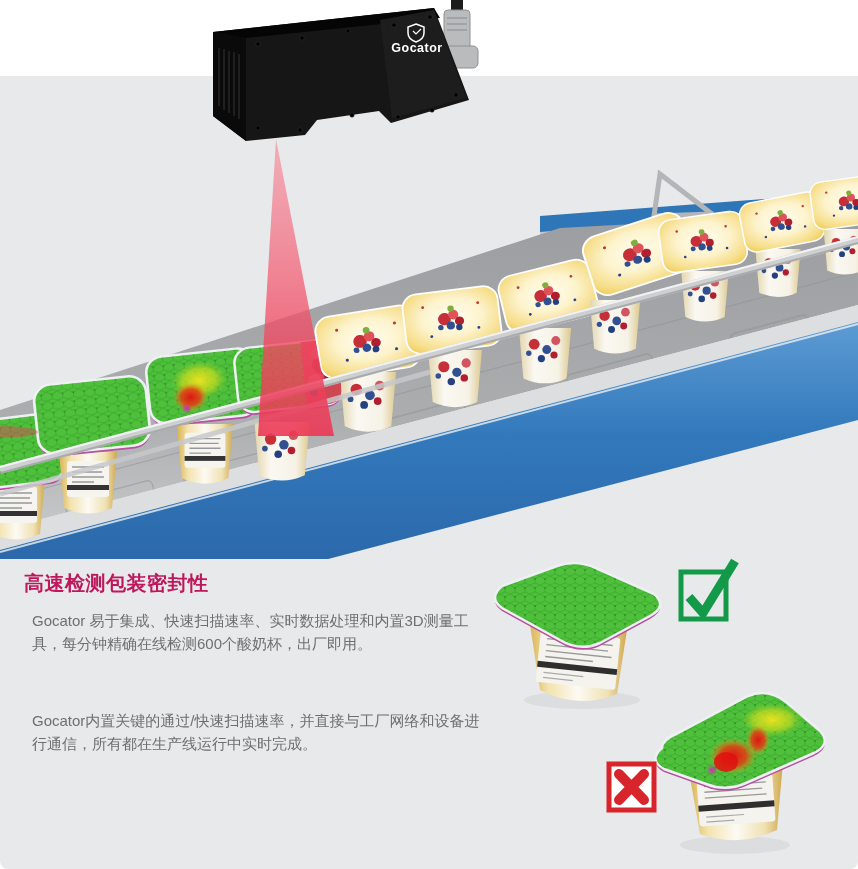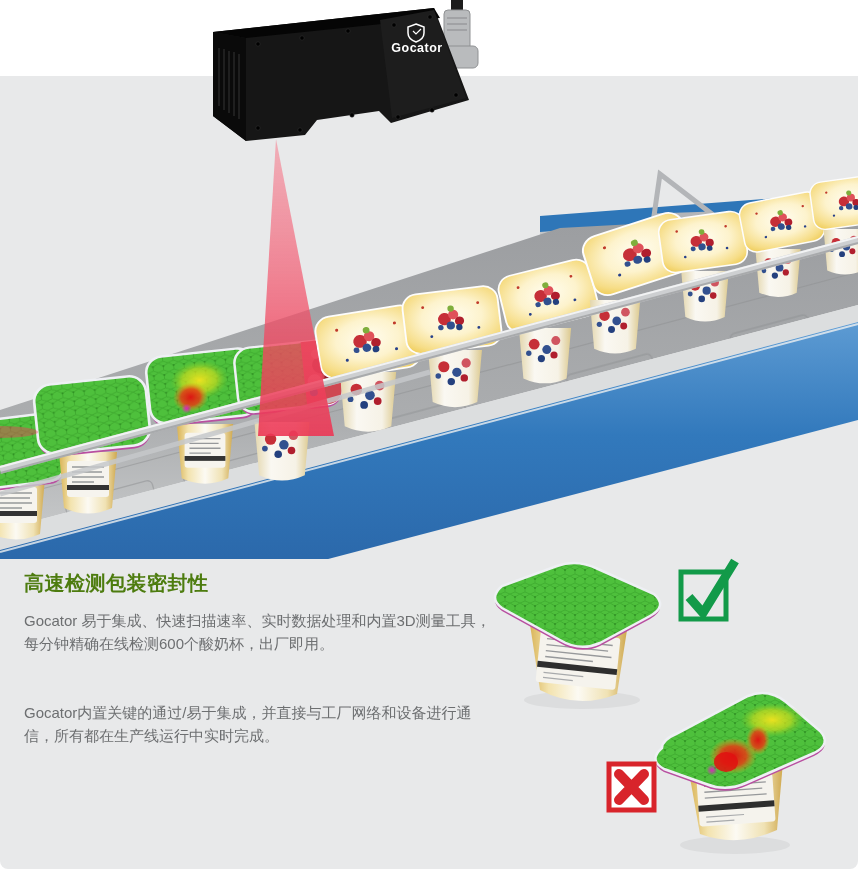--- a/index.html
+++ b/index.html
@@ -1,21 +1,21 @@
 <!DOCTYPE html>
 <html><head>
 <meta charset="utf-8">
 <style>
   html,body{margin:0;padding:0;background:#ffffff;}
   #stage{position:relative;width:858px;height:869px;overflow:hidden;background:#ffffff;
          font-family:"Liberation Sans",sans-serif;border-radius:8px;}
   #scene-svg{position:absolute;left:0;top:0;}
   .copy{position:absolute;width:470px;}
-  .copy h3{margin:0 0 13px 0;font-size:20px;font-weight:bold;color:#4d7c0f;letter-spacing:.5px;}
-  .copy p{margin:0;font-size:15px;line-height:1.5;color:#6d6f71;}
+  .copy h3{margin:0 0 13px 0;font-size:20px;font-weight:bold;color:#be185d;letter-spacing:.5px;}
+  .copy p{margin:8px;font-size:15px;line-height:1.5;color:#6d6f71;}
 </style>
 </head>
 <body>
 
 <div id="stage">
 
 <svg id="scene-svg" width="858" height="869" viewBox="0 0 858 869">
   <defs>
     <clipPath id="sceneClip">
           <rect x="0" y="76" width="858" height="483"></rect>
@@ -296,16 +296,16 @@
     <path d="M619,774 L644,800 M644,774 L619,800" fill="none" stroke="#d8242b" stroke-width="10" stroke-linecap="round"></path>
   </g>
 </svg>
 
   <div class="copy" style="left:24px;top:570px;">
     <h3>高速检测包装密封性</h3>
     <p>Gocator 易于集成、快速扫描速率、实时数据处理和内置3D测量工具，每分钟精确在线检测600个酸奶杯，出厂即用。</p>
   </div>
 
   <div class="copy" style="left:24px;top:702px;">
-    <p>Gocator内置关键的通过/易于集成，并直接与工厂网络和设备进行通信，所有都在生产线运行中实时完成。</p>
+    <p>Gocator内置关键的通过/快速扫描速率，并直接与工厂网络和设备进行通信，所有都在生产线运行中实时完成。</p>
   </div>
 
 </div>
 
 </body></html>

